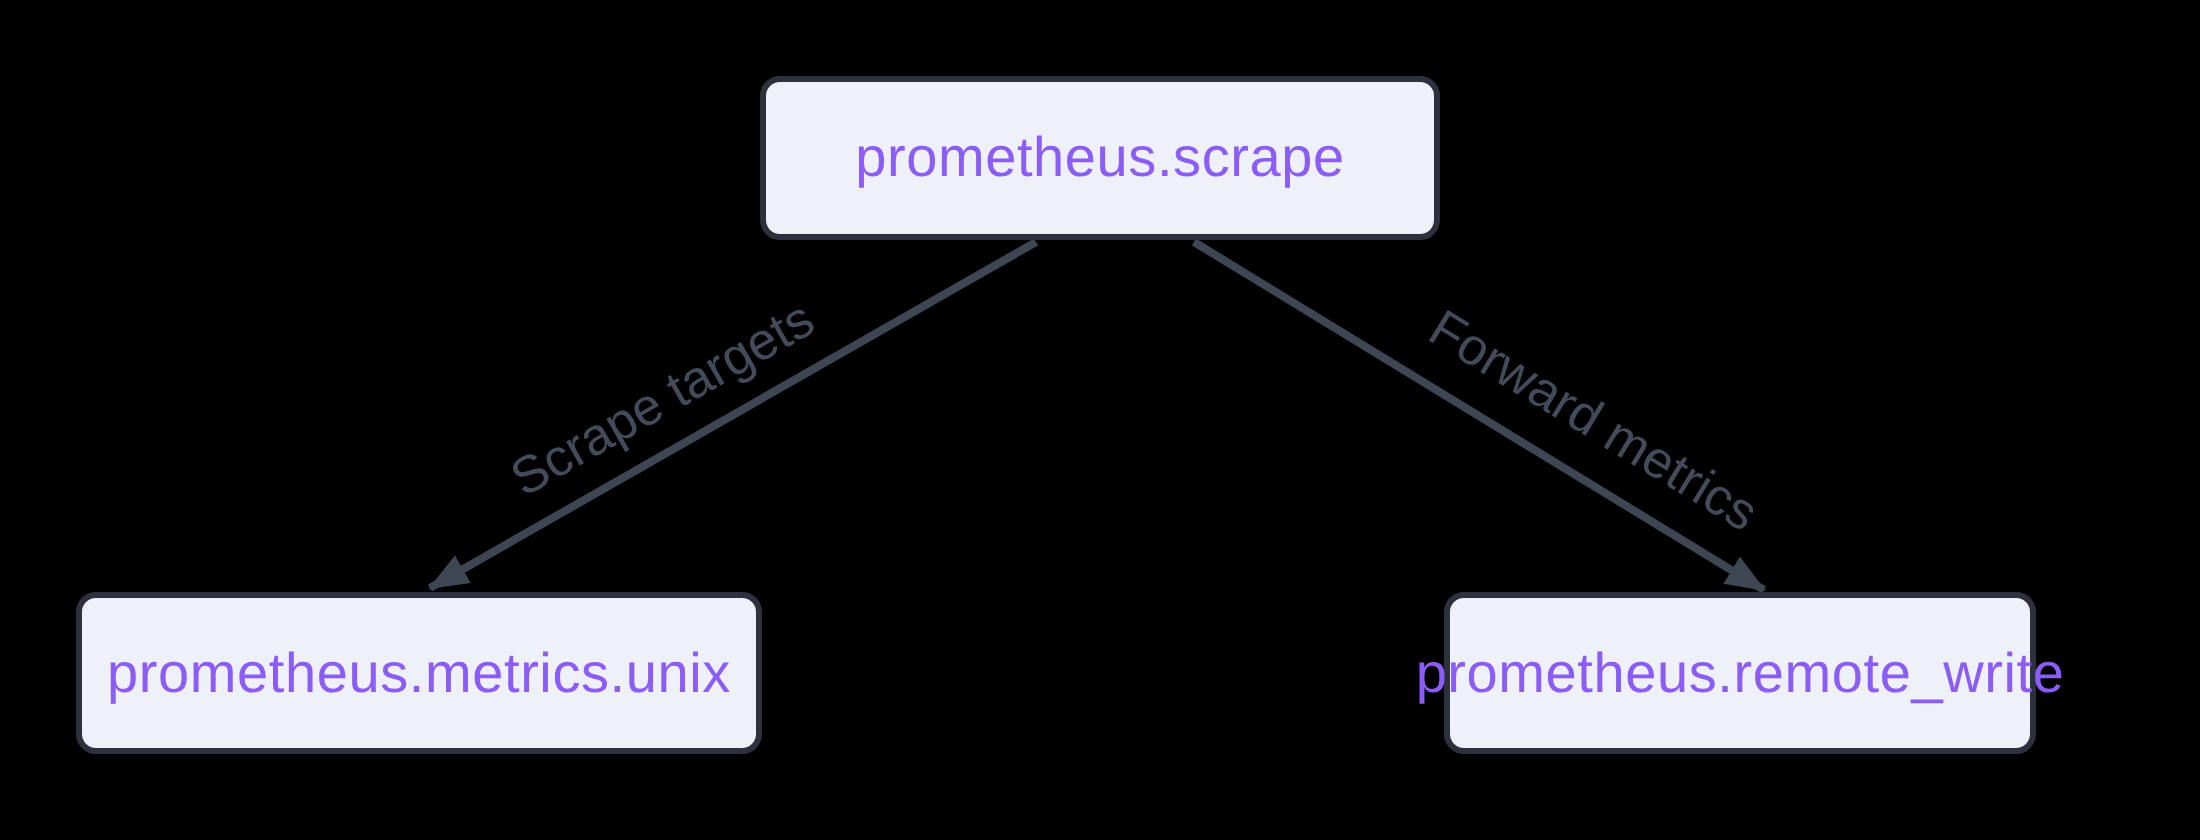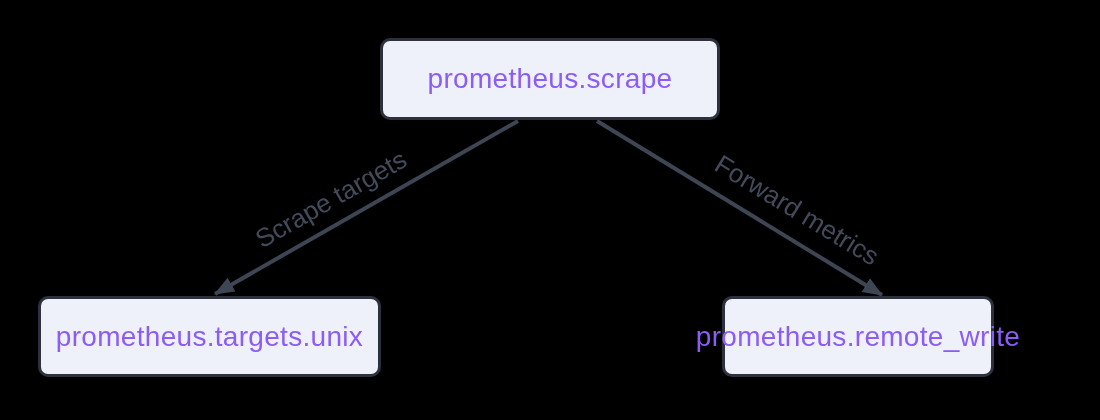--- a/index.html
+++ b/index.html
@@ -49,21 +49,21 @@
     justify-content: center;
   }
   .node-label {
     font-size: 28px;
     color: #8b5cf6;
     letter-spacing: 0.3px;
     white-space: nowrap;
   }
   #node-scrape   { left: 380px; top: 38px;  width: 340px; height: 82px; }
   #node-exporter { left: 38px;  top: 296px; width: 343px; height: 81px; }
-  #node-remote   { left: 722px; top: 296px; width: 272px; height: 81px; }
+  #node-remote   { left: 722px; top: 296px; width: 296px; height: 81px; }
 </style>
 </head>
 <body>
 
 <div class="canvas">
 
   <svg class="edges" viewBox="0 0 1100 420" xmlns="http://www.w3.org/2000/svg">
     <defs>
       <marker id="arrowhead" viewBox="0 0 10 10" refX="9.5" refY="5" markerWidth="5" markerHeight="5" orient="auto" markerUnits="strokeWidth">
         <path d="M 0 1 L 10 5 L 0 9 z" fill="#3e4553"></path>
@@ -77,20 +77,20 @@
     <text class="edge-label" x="331" y="199" text-anchor="middle" dominant-baseline="central" transform="rotate(-29.7 331 199)">Scrape targets</text>
 
     <text class="edge-label" x="797" y="210" text-anchor="middle" dominant-baseline="central" transform="rotate(31.4 797 210)">Forward metrics</text>
   </svg>
 
   <div class="node" id="node-scrape">
     <span class="node-label">prometheus.scrape</span>
   </div>
 
   <div class="node" id="node-exporter">
-    <span class="node-label">prometheus.targets.unix</span>
+    <span class="node-label">prometheus.metrics.unix</span>
   </div>
 
   <div class="node" id="node-remote">
     <span class="node-label">prometheus.remote_write</span>
   </div>
 
 </div>
 
 </body></html>

